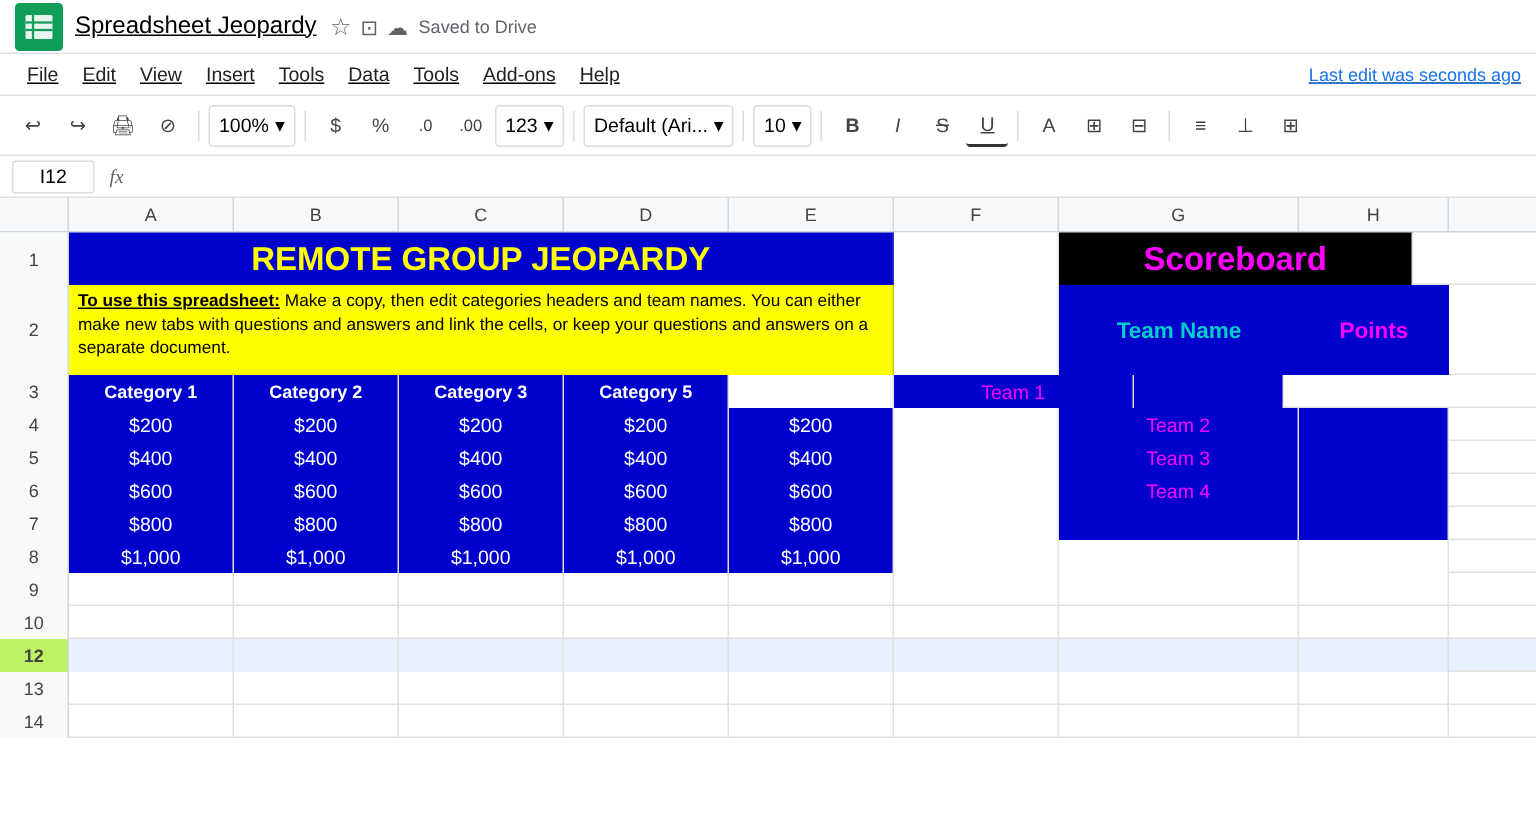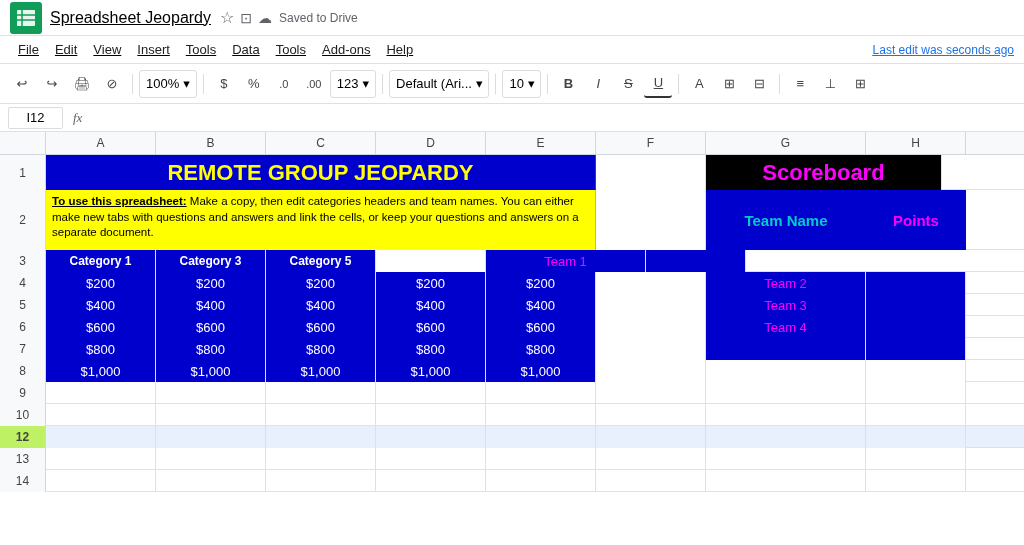--- a/index.html
+++ b/index.html
@@ -255,20 +255,23 @@
         <span>Points</span>
       </div>
     </div>
   </div>
 
   <div class="sheet-row" style="height:22px;">
     <div class="row-num">3</div>
     <div class="cell col-A cat-header-cell">
       <span>Category 1</span>
     </div>
+    <div class="cell col-B cat-header-cell">
+      <span>Category 2</span>
+    </div>
     <div class="cell col-C cat-header-cell">
       <span>Category 3</span>
     </div>
     <div class="cell col-E cat-header-cell">
       <span>Category 5</span>
     </div>
     <div class="cell col-F" style="background:#fff;"></div>
     <div class="cell col-G sb-team-cell">
       <span>Team 1</span>
     </div>

